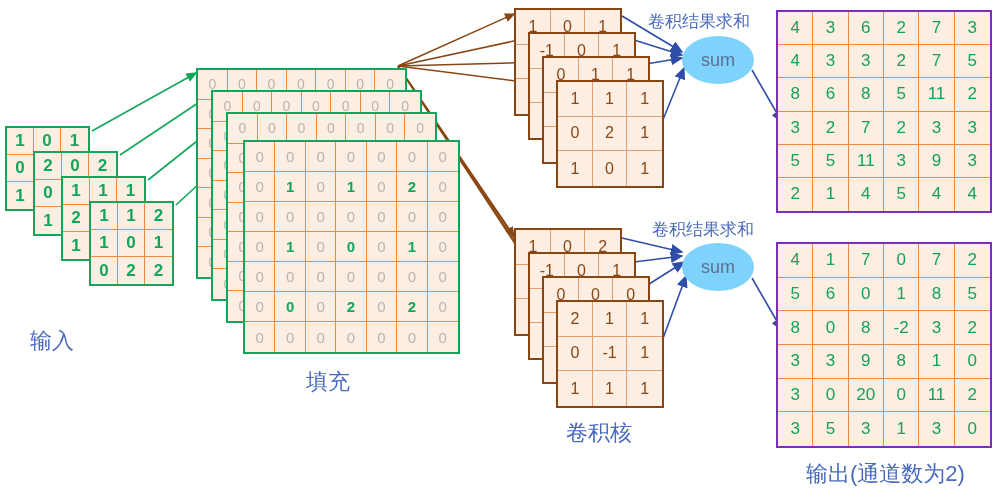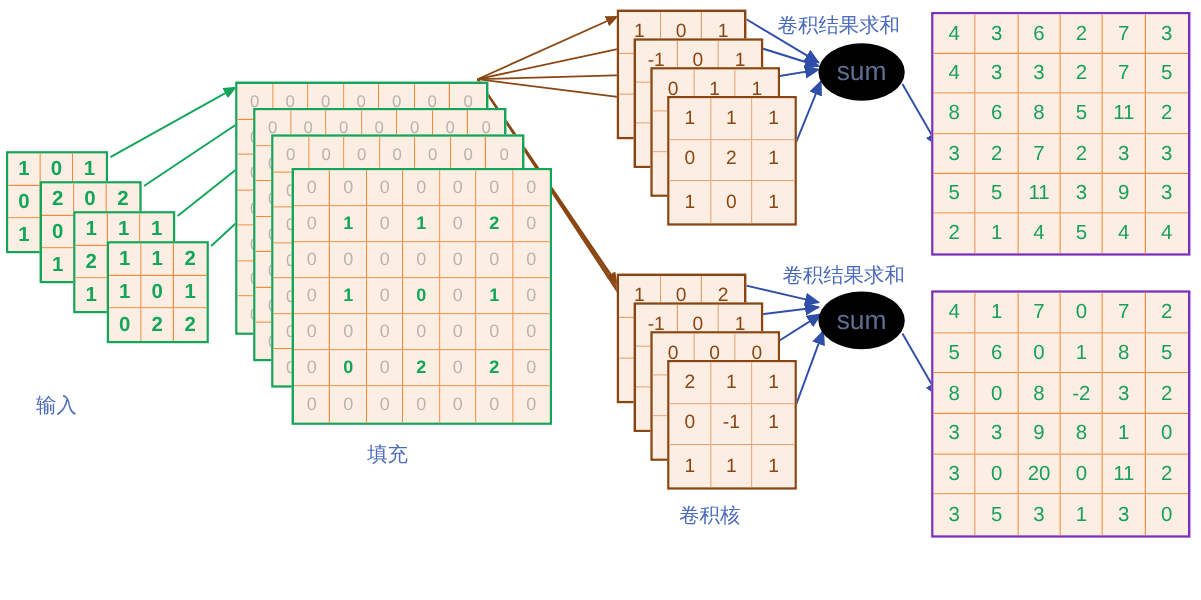--- a/index.html
+++ b/index.html
@@ -28,26 +28,26 @@
   .mat.brown > div.lastc{border-right:none;}
   .mat.brown > div.lastr{border-bottom:none;}
 
   
   .mat.purple{border:2.5px solid #7b2fbe;}
   .mat.purple > div{border-right:1px solid #f08a3c;border-bottom:1px solid #f08a3c;
                     color:#17a05a;}
   .mat.purple > div.lastc{border-right:none;}
   .mat.purple > div.lastr{border-bottom:none;}
 
-  .lbl{position:absolute;color:#4a6bbd;font-size:17px;white-space:nowrap;}
+  .lbl{position:absolute;color:#4a6bbd;font-size:22px;white-space:nowrap;}
   .lbl.small{font-size:17px;}
 
-  .sum{position:absolute;border-radius:50%;background:#000000;
+  .sum{position:absolute;border-radius:50%;background:#7dd3fc;
        display:flex;align-items:center;justify-content:center;
-       color:#5f6f93;font-size:22px;}
+       color:#5f6f93;font-size:18px;}
 </style>
 </head>
 <body>
 
 <div class="stage">
 
   <svg class="lines" viewBox="0 0 1001 500">
     <defs>
       <marker id="ag" markerWidth="7" markerHeight="7" refX="6" refY="3" orient="auto">
         <path d="M0,0 L7,3 L0,6 z" fill="#13a65a"></path>
@@ -522,14 +522,15 @@
       <div class="lastr">1</div>
       <div class="lastr">3</div>
       <div class="lastc lastr">0</div>
     </div>
 
   <div class="lbl" style="left:30px;top:326px;">输入</div>
   <div class="lbl" style="left:306px;top:367px;text-align:center;">填充</div>
   <div class="lbl" style="left:566px;top:418px;text-align:center;">卷积核</div>
   <div class="lbl small" style="left:648px;top:10px;">卷积结果求和</div>
   <div class="lbl small" style="left:652px;top:218px;">卷积结果求和</div>
+  <div class="lbl" style="left:806px;top:459px;">输出(通道数为2)</div>
 
 </div>
 
 </body></html>

